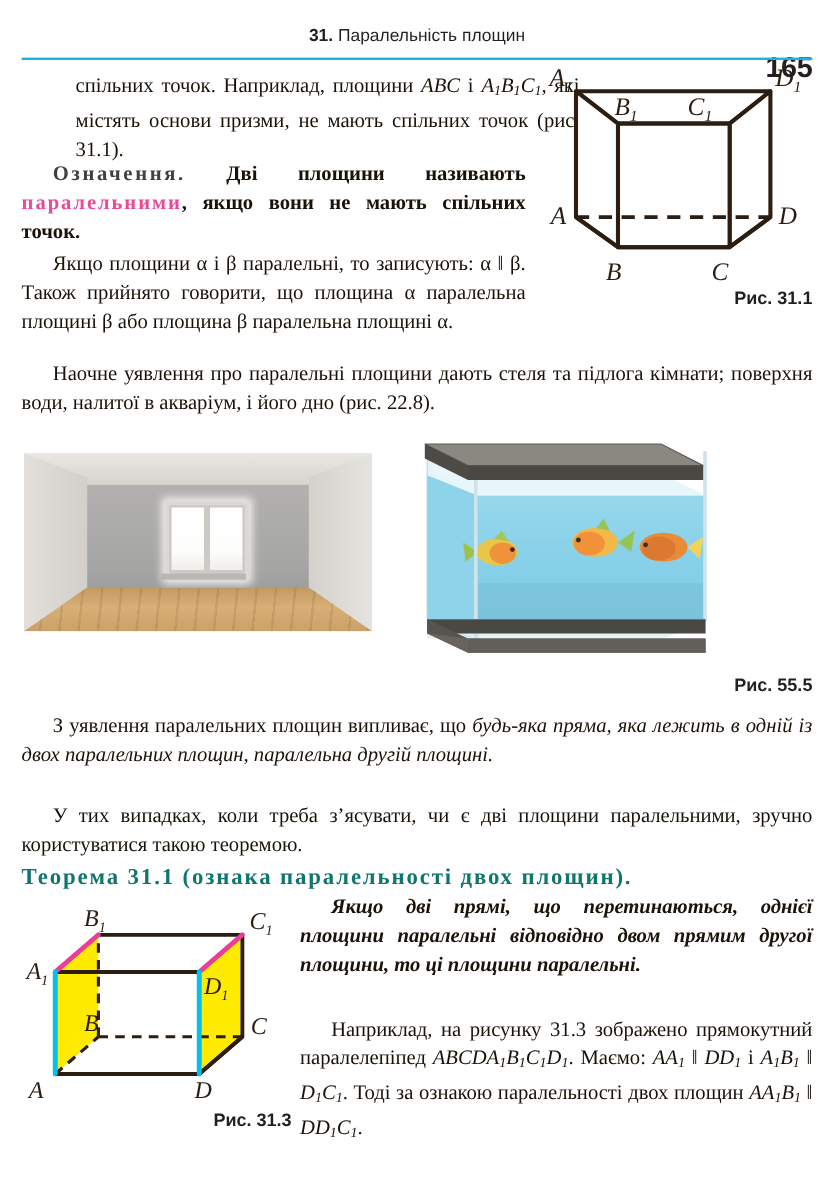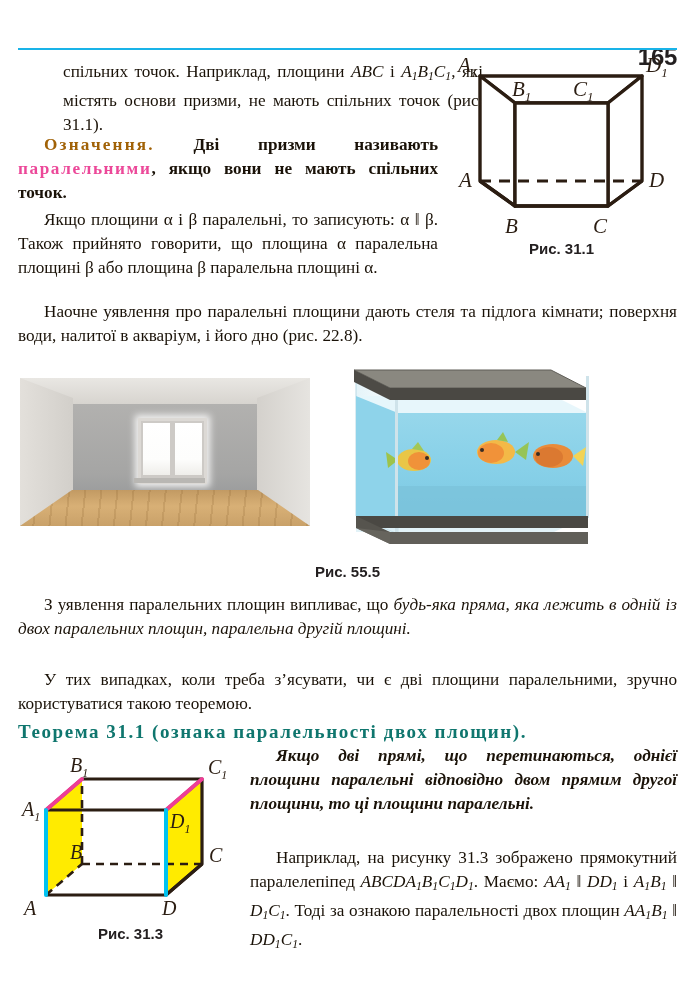--- a/index.html
+++ b/index.html
@@ -70,21 +70,21 @@
   sub {
     font-size: 0.68em;
     vertical-align: -0.22em;
     font-style: normal;
   }
   .mathit sub { font-style: italic; }
 
   .block-p1 { left: 18px; top: 60px; width: 420px; margin-left: 45px; }
   .block-def { left: 18px; top: 133px; width: 420px; font-weight: bold; }
   .def-word {
-    color: #a16207;
+    color: #404040;
     letter-spacing: 2.2px;
   }
   .def-green {
     color: #ec4899;
     letter-spacing: 1.6px;
   }
   .block-p2 { left: 18px; top: 208px; width: 420px; }
   .block-p3 { left: 18px; top: 300px; width: 659px; }
 
   
@@ -95,21 +95,21 @@
     width: 231px;
     height: 200px;
   }
   .fig311 svg { display: block; }
   .cap {
     position: absolute;
     font-family: "Liberation Sans", sans-serif;
     font-weight: bold;
     font-size: 15px;
     color: #231f20;
-    text-align: center;
+    text-align: right;
     white-space: nowrap;
   }
   .cap311 { left: 446px; top: 240px; width: 231px; }
 
   
   .photo-room {
     position: absolute;
     left: 20px;
     top: 378px;
     width: 290px;
@@ -200,30 +200,34 @@
     top: 752px;
     width: 225px;
     height: 165px;
   }
   .cap313 { left: 18px; top: 925px; width: 225px; }
 </style>
 </head>
 <body>
 
 <div class="runhead">
+  <div class="runhead-title">
+    <span class="runhead-num">31.</span>
+    <span>Паралельність площин</span>
+  </div>
   <div class="runhead-page">165</div>
 </div>
 <div class="rule"></div>
 
 <div class="para block-p1">
   <span>спільних точок. Наприклад, площини </span><span class="mathit">ABC</span><span> </span><span>і </span><span class="mathit"><span>A</span><sub>1</sub><span>B</span><sub>1</sub><span>C</span><sub>1</sub></span><span>, які містять основи призми, не мають спільних точок (рис. 31.1).</span>
 </div>
 
 <div class="para block-def ind">
-  <span class="def-word">Означення.</span><span> Дві призми називають </span><span class="def-green">паралельними</span><span>, якщо вони не мають спільних точок.</span>
+  <span class="def-word">Означення.</span><span> Дві площини називають </span><span class="def-green">паралельними</span><span>, якщо вони не мають спільних точок.</span>
 </div>
 
 <div class="para block-p2 ind">Якщо площини α і β паралельні, то записують: α ǁ β. Також прийнято говорити, що площина α паралельна площині β або площина β паралельна площині α.</div>
 
 <div class="para block-p3 ind">Наочне уявлення про паралельні площини дають стеля та підлога кімнати; поверхня води, налитої в акваріум, і його дно (рис. 22.8).</div>
 
 <div class="fig311">
   <svg width="231" height="200" viewBox="0 0 231 200">
 
     <polygon points="34,20 196,20 162,47 69,47" fill="#ffffff" stroke="#2b1d12" stroke-width="3.4" stroke-linejoin="round"></polygon>

